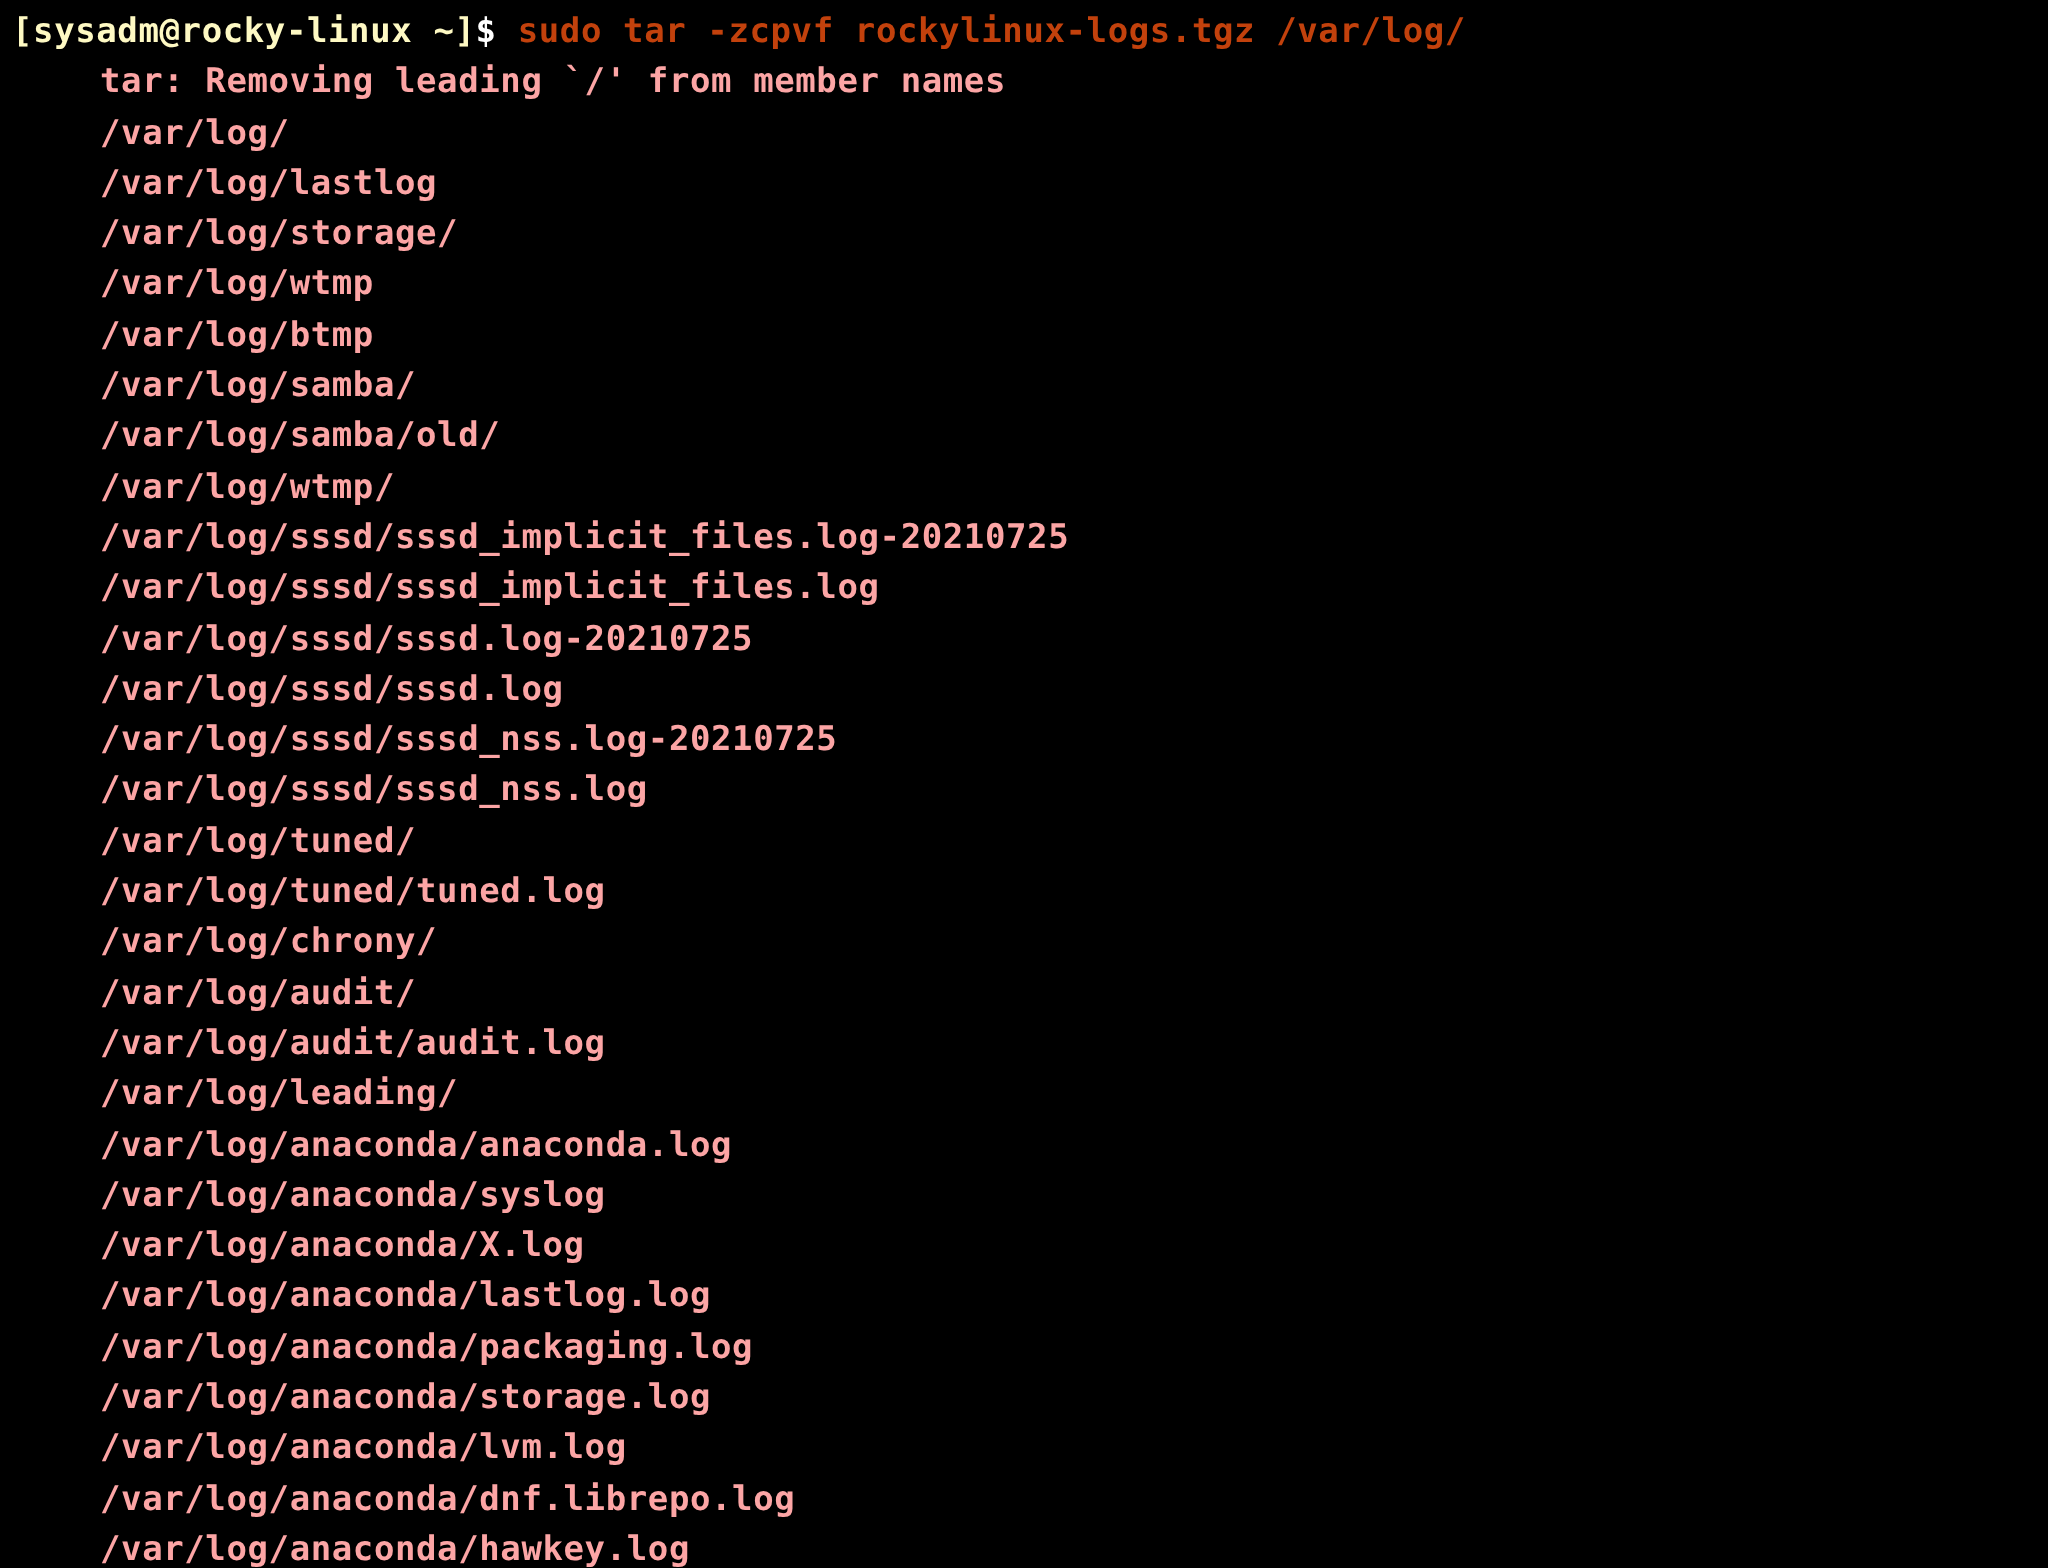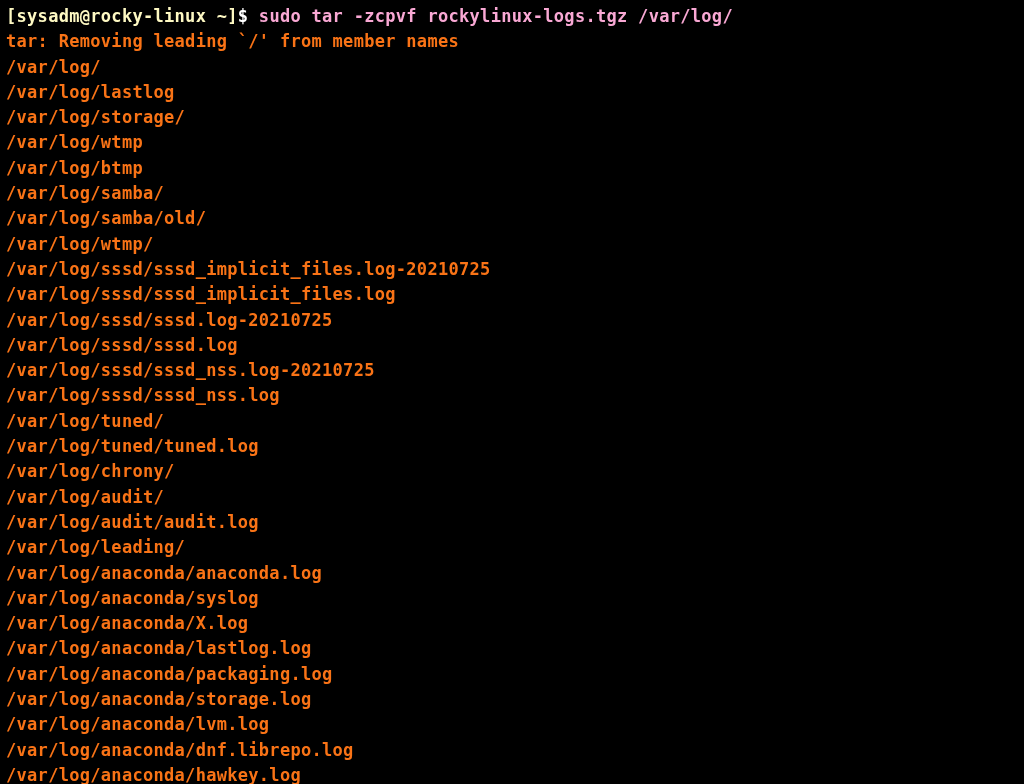--- a/index.html
+++ b/index.html
@@ -15,22 +15,22 @@
     font-size: 17px;
     line-height: 25.3px;
     color: #ffffff;
     padding: 4px 6px 0 6px;
     white-space: pre;
     font-weight: bold;
     letter-spacing: 0.3px;
   }
   .prompt-user { color: #fef9c3; }
   .prompt-dollar { color: #ffffff; }
-  .cmd { color: #f9a8d4; margin-top: 12px; }
-  .out { color: #f97316; }
+  .cmd { color: #c2410c; margin-top: 12px; }
+  .out { color: #fca5a5; margin-left: 44px; }
 </style>
 </head>
 <body>
 
 <div class="terminal"><span class="prompt-user">[sysadm@rocky-linux ~]</span><span class="prompt-dollar">$ </span><span class="cmd">sudo tar -zcpvf rockylinux-logs.tgz /var/log/</span>
 <span class="out">tar: Removing leading `/' from member names</span>
 <span class="out">/var/log/</span>
 <span class="out">/var/log/lastlog</span>
 <span class="out">/var/log/storage/</span>
 <span class="out">/var/log/wtmp</span>

